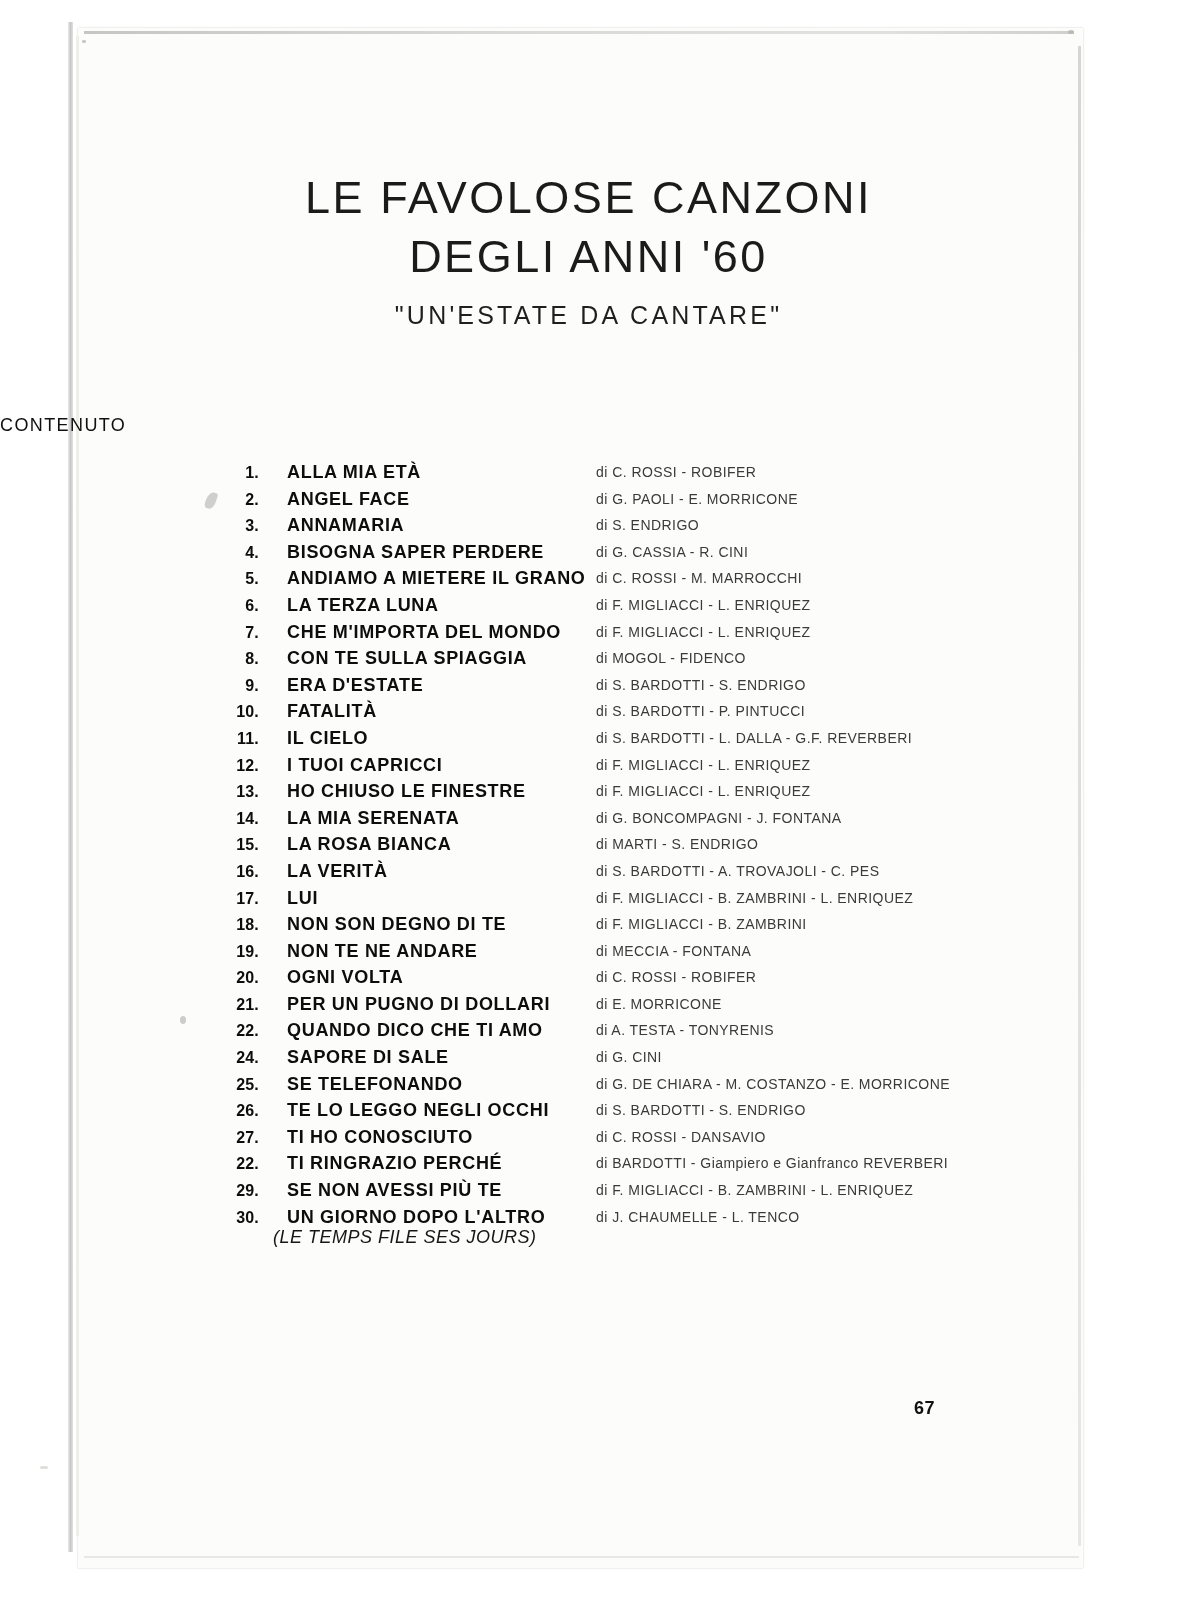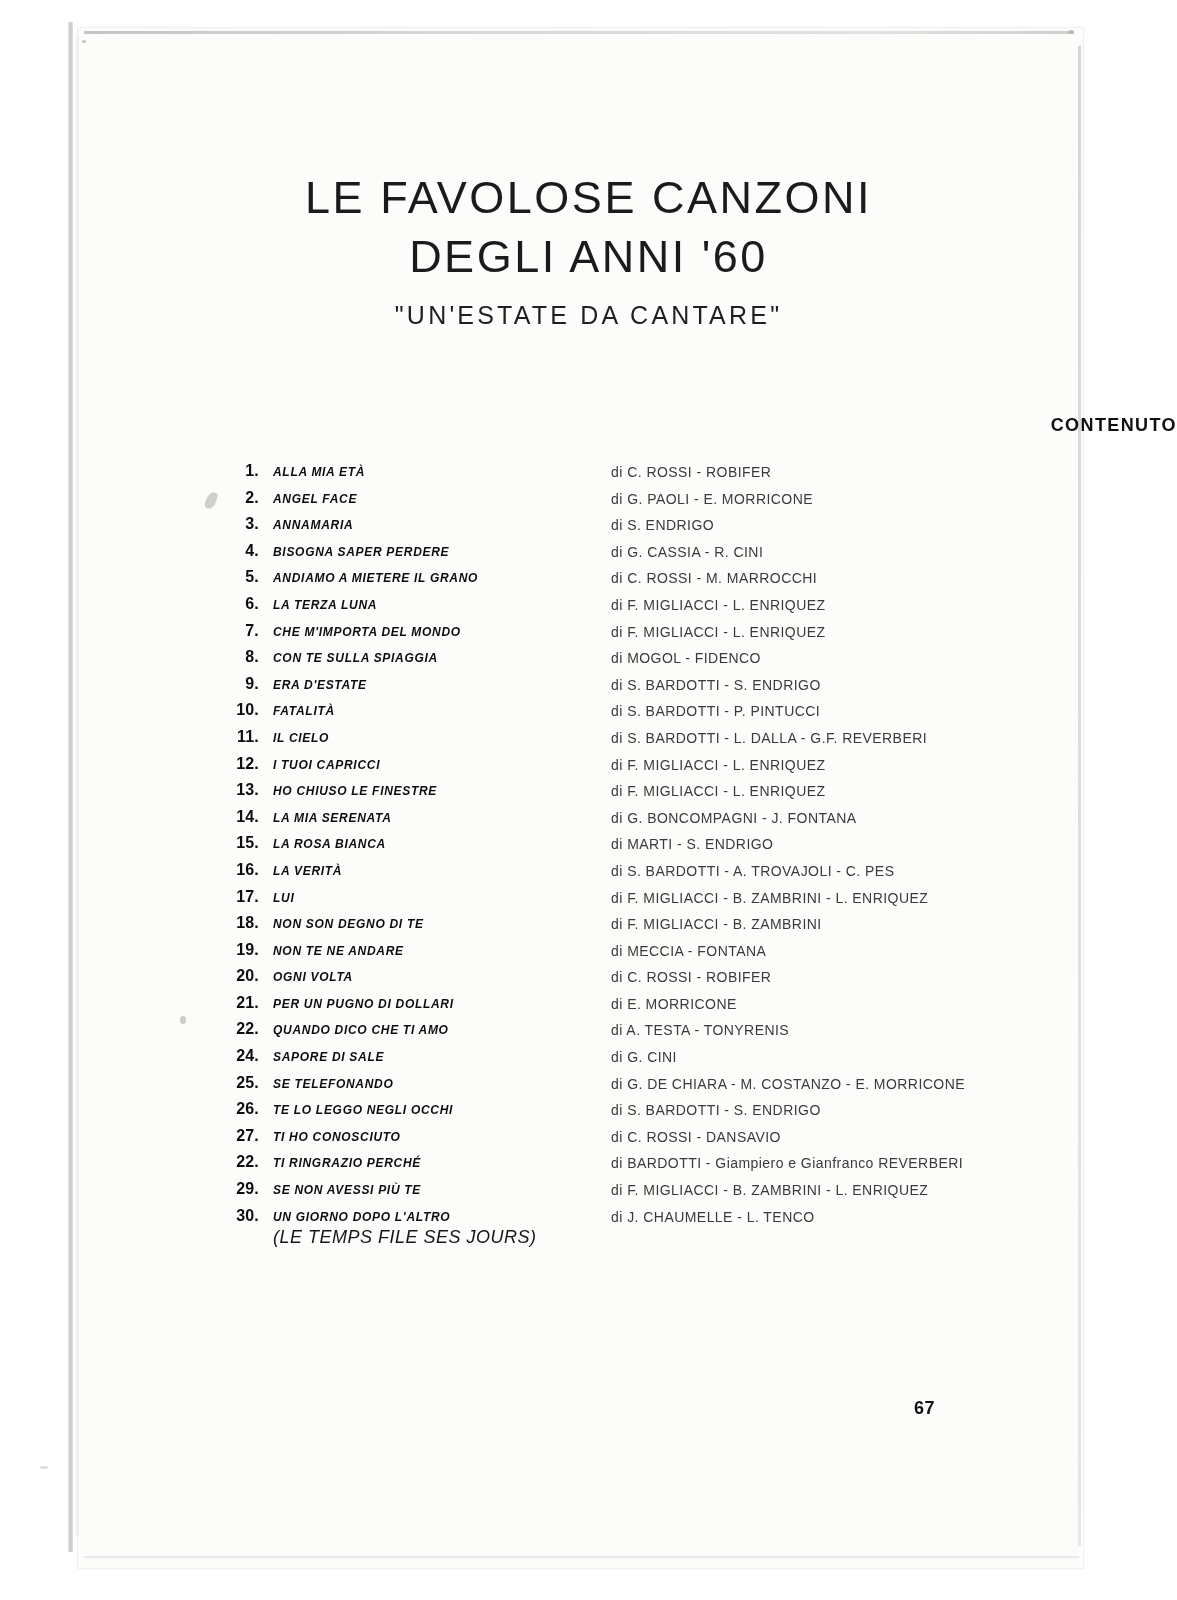--- a/index.html
+++ b/index.html
@@ -92,23 +92,23 @@
     font-size: 25px;
     font-weight: 400;
     letter-spacing: 3.2px;
     color: #1f1f1f;
   }
 
   .contenuto-heading {
     position: absolute;
     left: 0; top: 415px;
     width: 1177px;
-    text-align: right;
+    text-align: left;
     font-size: 18px;
-    font-weight: bold;
+    font-weight: normal;
     letter-spacing: 1.4px;
     color: #101010;
   }
 
   
   .toc {
     position: absolute;
     left: 215px; top: 462px;
     width: 810px;
   }
@@ -121,32 +121,31 @@
   .toc-num {
     width: 44px;
     text-align: right;
     font-size: 16px;
     font-weight: bold;
     color: #0d0d0d;
     flex: 0 0 44px;
     letter-spacing: .2px;
   }
   .toc-title {
-    margin-left: 14px;
-    font-size: 12px;
+    margin-left: 28px;
+    font-size: 18px;
     font-weight: bold;
     color: #0d0d0d;
     letter-spacing: .7px;
     white-space: nowrap;
     flex: 0 0 auto;
-    font-style: italic;
   }
   .toc-author {
     position: absolute;
-    left: 396px;
+    left: 381px;
     top: 2px;
     font-size: 14px;
     font-weight: 400;
     color: #3a3a3a;
     letter-spacing: .45px;
     white-space: nowrap;
   }
   .toc-subtitle {
     margin-left: 58px;
     margin-top: -6px;

